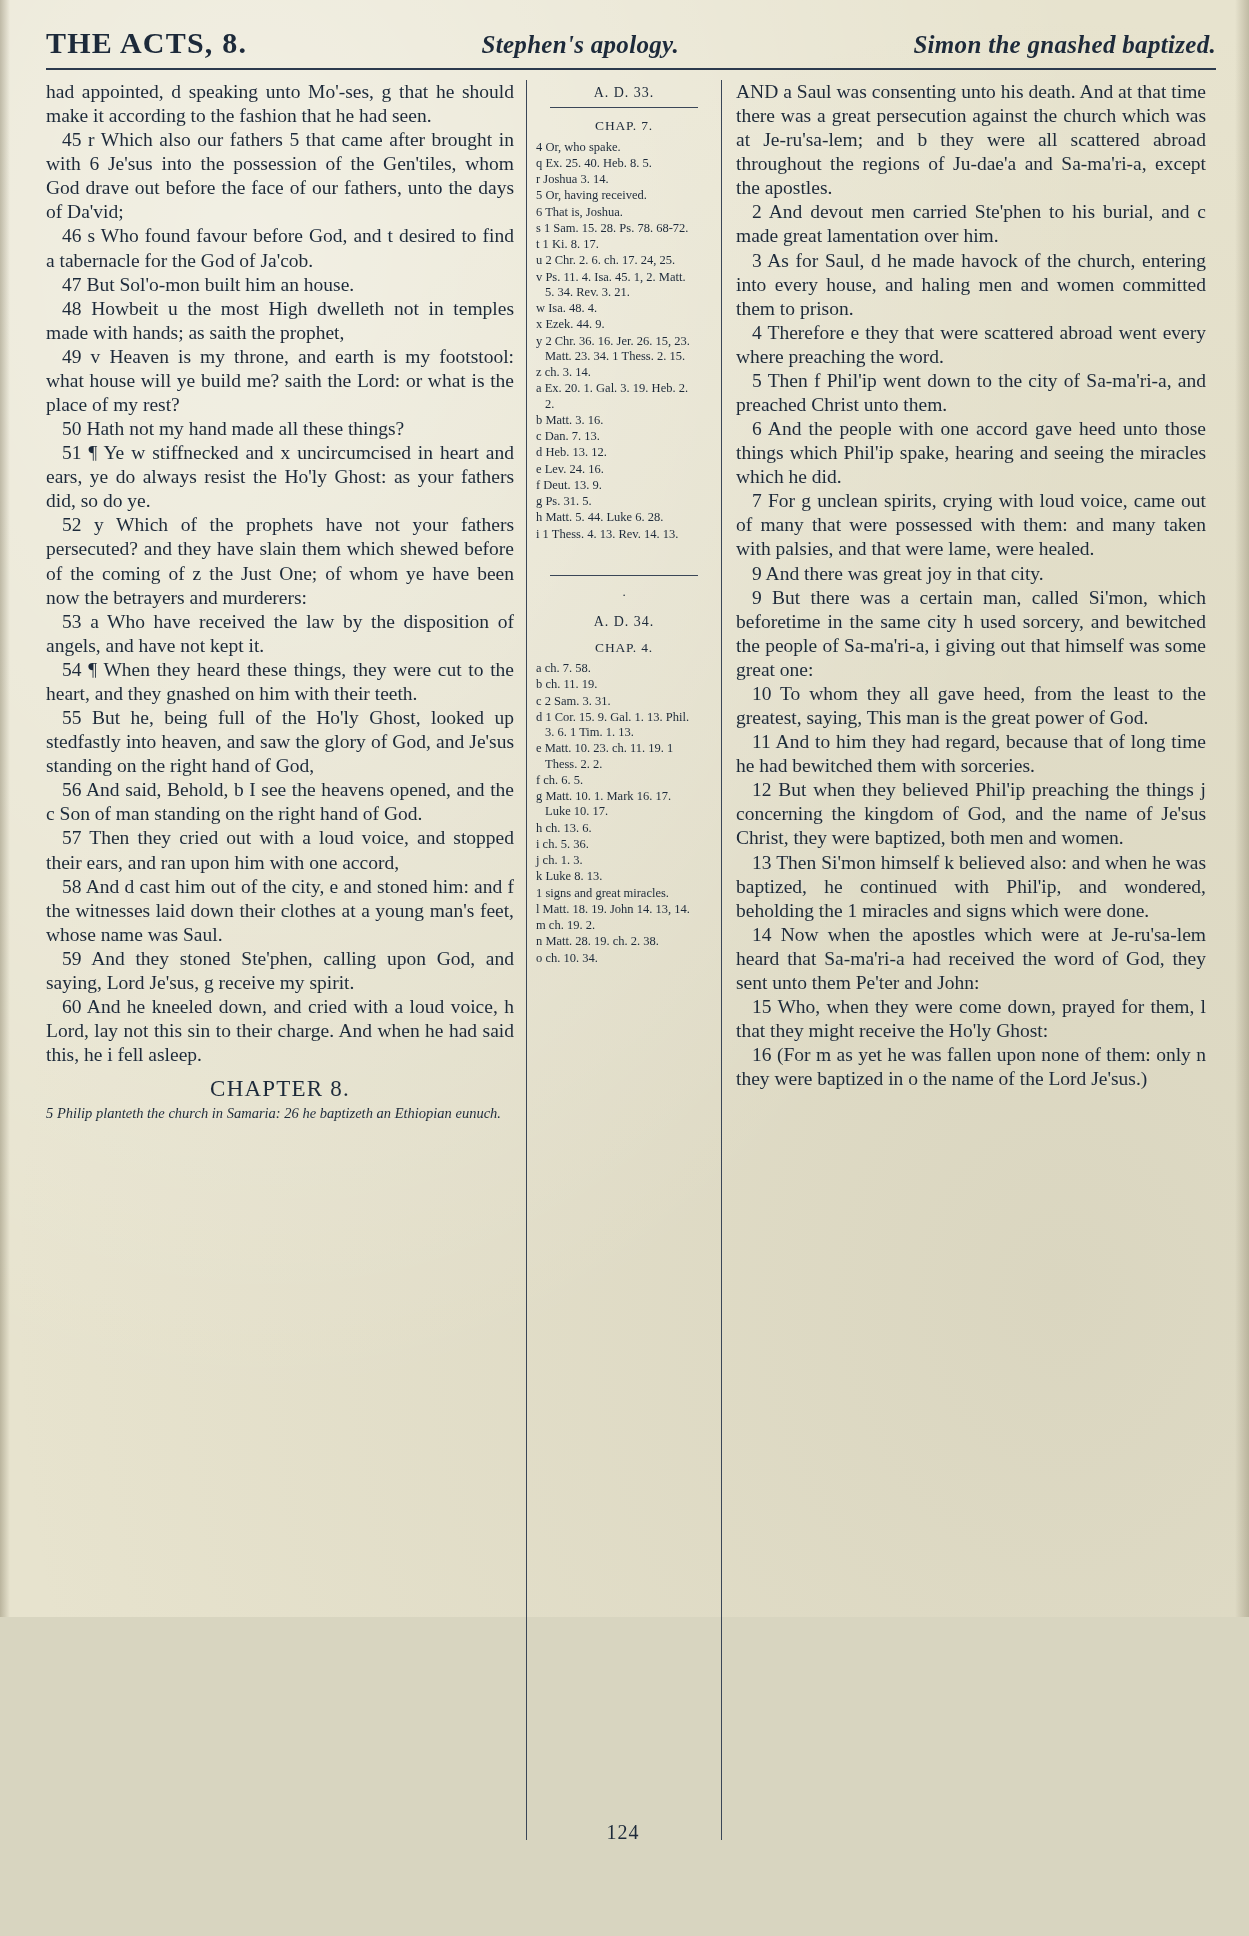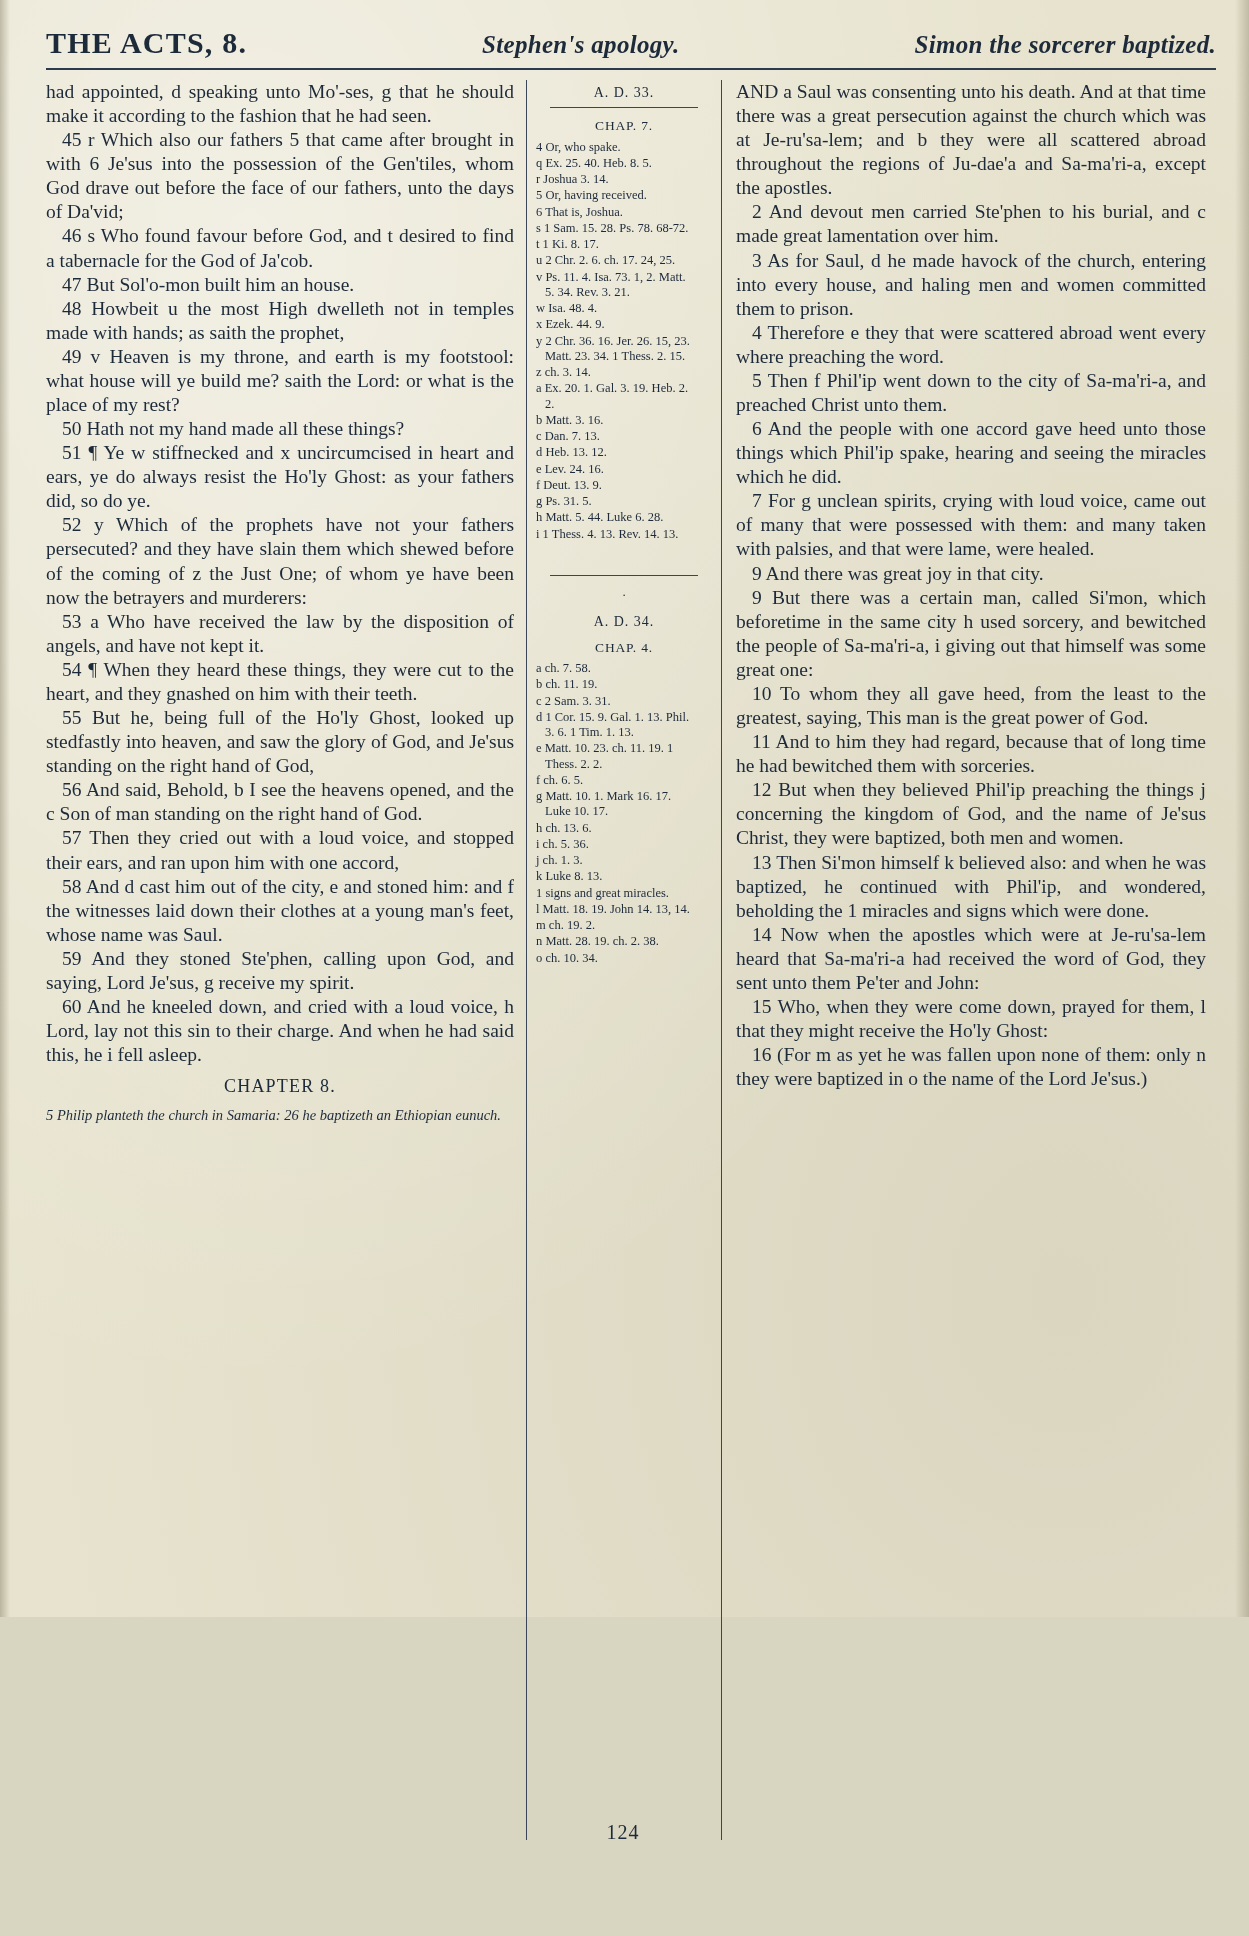--- a/index.html
+++ b/index.html
@@ -108,24 +108,24 @@
   .note {
     margin: 0 16px 1px 0;
     text-indent: -9px;
     padding-left: 9px;
   }
   .note-gap { height: 9px; }
   .note-bigspace { height: 26px; }
   
   .chap-heading {
     text-align: center;
-    font-size: 18px;
+    font-size: 23px;
     letter-spacing: 1.2px;
     margin-top: 8px;
-    margin-bottom: 10px;
+    margin-bottom: 1px;
   }
   .chap-summary {
     font-style: italic;
     font-size: 14.5px;
     line-height: 1.2;
     text-align: justify;
   }
   .folio {
     position: absolute;
     left: 0;
@@ -161,21 +161,21 @@
 
 <div class="page">
   <div class="edge"></div>
   <div class="edge-r"></div>
 
   <div class="page-inner">
 
     <div class="running-head">
       <div class="rh-left">THE ACTS, 8.</div>
       <div class="rh-center">Stephen's apology.</div>
-      <div class="rh-right">Simon the sorcerer baptized.</div>
+      <div class="rh-right">Simon the gnashed baptized.</div>
     </div>
 
     <div class="columns">
 
       <div class="col-text col-left">
         <p class="vp first">had appointed, d speaking unto Mo'-ses, g that he should make it according to the fashion that he had seen.</p>
         <p class="vp">45 r Which also our fathers 5 that came after brought in with 6 Je'sus into the possession of the Gen'tiles, whom God drave out before the face of our fathers, unto the days of Da'vid;</p>
         <p class="vp">46 s Who found favour before God, and t desired to find a tabernacle for the God of Ja'cob.</p>
         <p class="vp">47 But Sol'o-mon built him an house.</p>
         <p class="vp">48 Howbeit u the most High dwelleth not in temples made with hands; as saith the prophet,</p>
@@ -202,21 +202,21 @@
         <div class="note-chap">CHAP. 7.</div>
 
         <p class="note">4 Or, who spake.</p>
         <p class="note">q Ex. 25. 40. Heb. 8. 5.</p>
         <p class="note">r Joshua 3. 14.</p>
         <p class="note">5 Or, having received.</p>
         <p class="note">6 That is, Joshua.</p>
         <p class="note">s 1 Sam. 15. 28. Ps. 78. 68-72.</p>
         <p class="note">t 1 Ki. 8. 17.</p>
         <p class="note">u 2 Chr. 2. 6. ch. 17. 24, 25.</p>
-        <p class="note">v Ps. 11. 4. Isa. 73. 1, 2. Matt. 5. 34. Rev. 3. 21.</p>
+        <p class="note">v Ps. 11. 4. Isa. 45. 1, 2. Matt. 5. 34. Rev. 3. 21.</p>
         <p class="note">w Isa. 48. 4.</p>
         <p class="note">x Ezek. 44. 9.</p>
         <p class="note">y 2 Chr. 36. 16. Jer. 26. 15, 23. Matt. 23. 34. 1 Thess. 2. 15.</p>
         <p class="note">z ch. 3. 14.</p>
         <p class="note">a Ex. 20. 1. Gal. 3. 19. Heb. 2. 2.</p>
         <p class="note">b Matt. 3. 16.</p>
         <p class="note">c Dan. 7. 13.</p>
         <p class="note">d Heb. 13. 12.</p>
         <p class="note">e Lev. 24. 16.</p>
         <p class="note">f Deut. 13. 9.</p>

